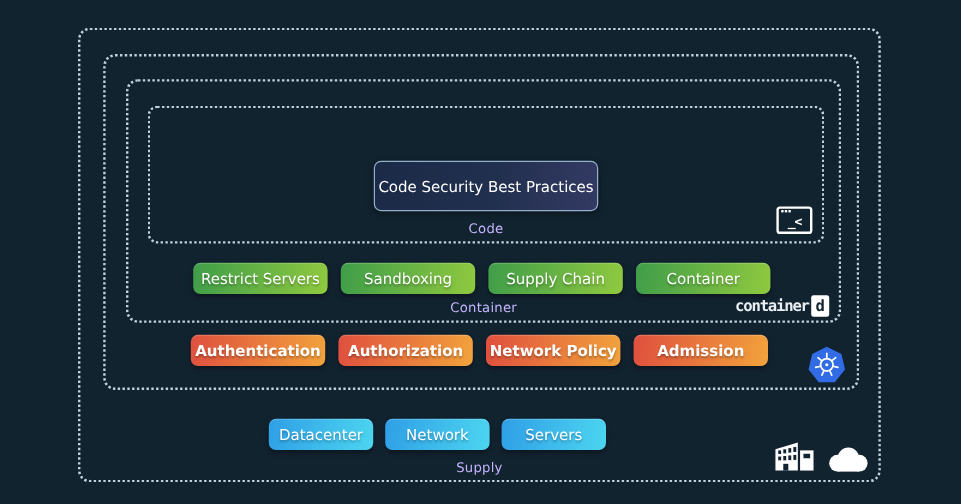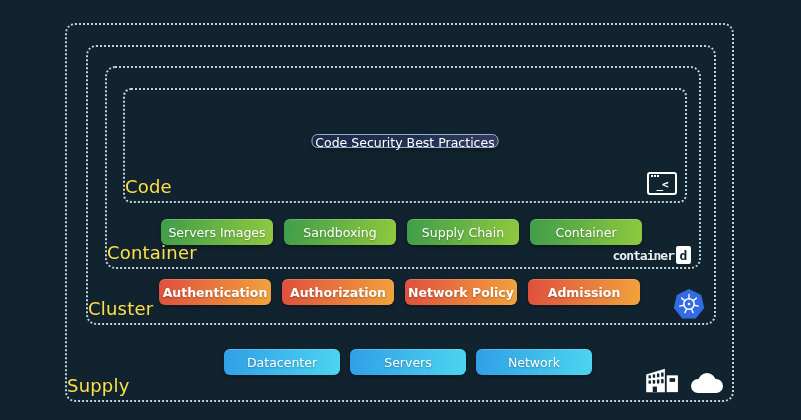--- a/index.html
+++ b/index.html
@@ -21,48 +21,49 @@
   }
   .layer-cloud     { left: 65px;  top: 23px; width: 669px; height: 379px; }
   .layer-cluster   { left: 19px;  top: 20px; width: 630px; height: 280px; }
   .layer-container { left: 17px;  top: 19px; width: 596px; height: 203px; }
   .layer-code      { left: 16px;  top: 20px; width: 564px; height: 115px; border-radius: 8px; }
 
   .layer-label {
     position: absolute;
     left: 0; right: 0;
     bottom: 4px;
-    color: #fde047;
-    font-size: 18px;
+    text-align: center;
+    color: #c4b5fd;
+    font-size: 11px;
     letter-spacing: 0.2px;
   }
 
   .code-btn {
     position: absolute;
     left: 50%; top: 44px;
     transform: translateX(-50%);
-    width: 187px; height: 14px;
+    width: 187px; height: 42px;
     border-radius: 6px;
     border: 1px solid #93afc9;
     background: linear-gradient(97deg, #1b2a47 0%, #22304f 55%, #333a63 100%);
     color: #ffffff;
     font-size: 12.5px;
     font-family: inherit;
     cursor: pointer;
     box-shadow: 0 2px 5px rgba(0,0,0,0.35);
   }
 
   .chip-row {
     position: absolute;
     display: flex;
     height: 26px;
   }
   .row-container { left: 54px;  top: 151px; width: 481px; gap: 11px; }
   .row-cluster   { left: 71px;  top: 232px; width: 481px; gap: 11px; }
-  .row-cloud     { left: 157px; top: 324px; width: 368px; gap: 10px; }
+  .row-cloud     { left: 157px; top: 324px; width: 281px; gap: 10px; }
 
   .chip {
     flex: 1;
     border: none;
     border-radius: 6px;
     color: #ffffff;
     font-size: 12.5px;
     font-family: inherit;
     cursor: pointer;
     text-shadow: 0 1px 2px rgba(0,0,0,0.3);
@@ -164,21 +165,21 @@
                 <i></i>
                 <i></i>
               </span>
             <span class="term-glyph">_&lt;</span>
           </div>
 
           <div class="layer-label">Code</div>
         </div>
 
         <div class="chip-row row-container">
-          <button class="chip chip-green">Servers Images</button>
+          <button class="chip chip-green">Restrict Servers</button>
           <button class="chip chip-green">Sandboxing</button>
           <button class="chip chip-green">Supply Chain</button>
           <button class="chip chip-green">Container</button>
         </div>
 
         <div class="containerd-logo">
           <span class="containerd-text">container</span>
           <span class="containerd-dbox">d</span>
         </div>
 
@@ -200,27 +201,26 @@
           <line x1="16" y1="10.8" x2="16" y2="6.5"></line>
           <line x1="20.1" y1="12.8" x2="23.4" y2="10.1"></line>
           <line x1="21.1" y1="17.2" x2="25.3" y2="18.1"></line>
           <line x1="18.3" y1="20.7" x2="20.1" y2="24.6"></line>
           <line x1="13.7" y1="20.7" x2="11.9" y2="24.6"></line>
           <line x1="10.9" y1="17.2" x2="6.7" y2="18.1"></line>
           <line x1="11.9" y1="12.8" x2="8.6" y2="10.1"></line>
         </g>
       </svg>
 
-      <div class="layer-label">Cluster</div>
     </div>
 
     <div class="chip-row row-cloud">
       <button class="chip chip-blue">Datacenter</button>
+      <button class="chip chip-blue">Network</button>
       <button class="chip chip-blue">Servers</button>
-      <button class="chip chip-blue">Network</button>
     </div>
 
     <div class="cloud-icons">
       <svg width="38" height="28" viewBox="0 0 40 30" xmlns="http://www.w3.org/2000/svg">
         <polygon points="2,28 2,9 22,3 22,28" fill="#ffffff"></polygon>
         <g fill="#122330">
           <rect x="4.5" y="10" width="2.6" height="3.2"></rect>
           <rect x="9" y="9" width="2.6" height="3.6"></rect>
           <rect x="13.5" y="8" width="2.6" height="4"></rect>
           <rect x="18" y="7" width="2.6" height="4.4"></rect>

